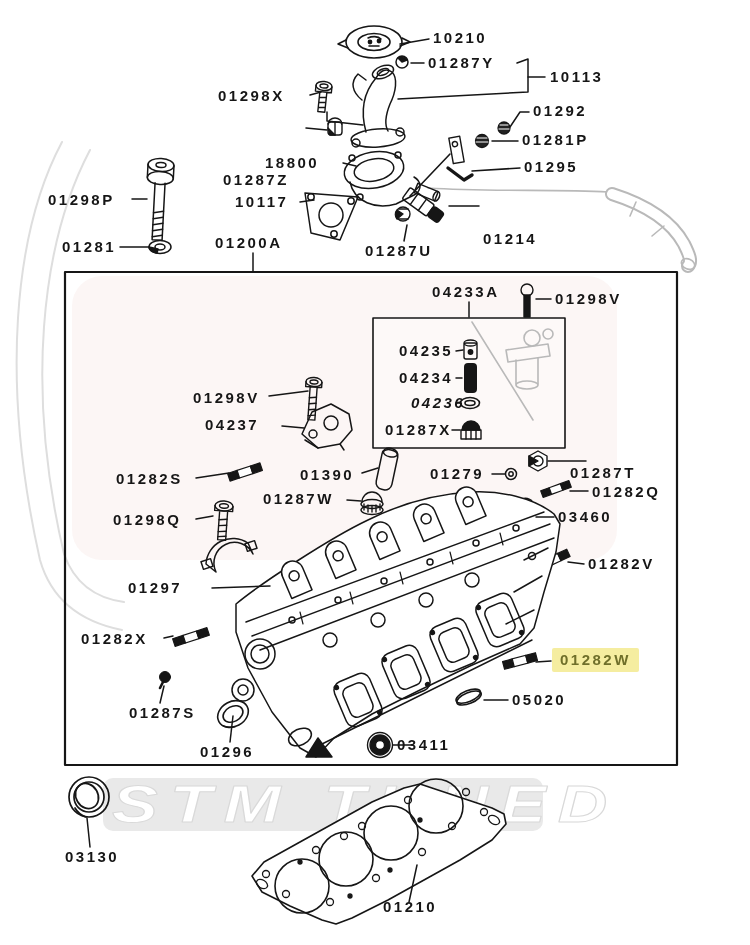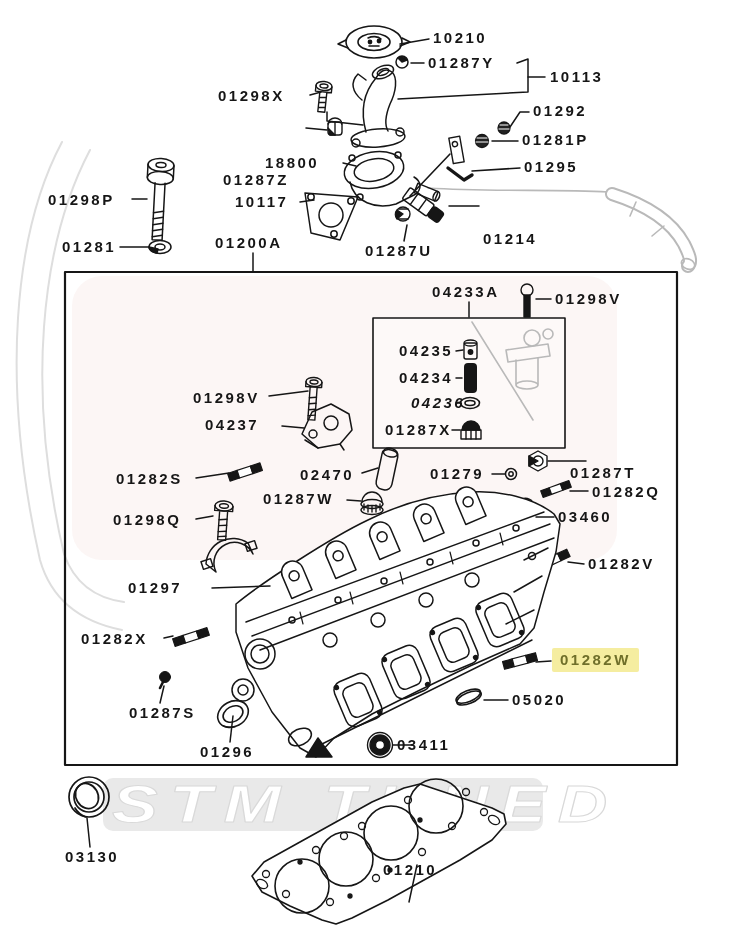--- a/index.html
+++ b/index.html
@@ -435,32 +435,32 @@
       <div class="plabel" style="left: 365px; top: 242px;">01287U</div>
       <div class="plabel" style="left: 432px; top: 283px;">04233A</div>
       <div class="plabel" style="left: 555px; top: 290px;">01298V</div>
       <div class="plabel" style="left: 399px; top: 342px;">04235</div>
       <div class="plabel" style="left: 399px; top: 369px;">04234</div>
       <div class="plabel" style="left: 411px; top: 394px; font-style: italic;">04236</div>
       <div class="plabel" style="left: 385px; top: 421px;">01287X</div>
       <div class="plabel" style="left: 193px; top: 389px;">01298V</div>
       <div class="plabel" style="left: 205px; top: 416px;">04237</div>
       <div class="plabel" style="left: 116px; top: 470px;">01282S</div>
-      <div class="plabel" style="left: 300px; top: 466px;">02470</div>
+      <div class="plabel" style="left: 300px; top: 466px;">01390</div>
       <div class="plabel" style="left: 430px; top: 465px;">01279</div>
       <div class="plabel" style="left: 570px; top: 452px; margin-top: 12px;">01287T</div>
       <div class="plabel" style="left: 592px; top: 483px;">01282Q</div>
       <div class="plabel" style="left: 558px; top: 508px;">03460</div>
       <div class="plabel" style="left: 263px; top: 490px;">01287W</div>
       <div class="plabel" style="left: 113px; top: 511px;">01298Q</div>
       <div class="plabel" style="left: 128px; top: 579px;">01297</div>
       <div class="plabel" style="left: 588px; top: 555px;">01282V</div>
       <div class="plabel" style="left: 81px; top: 630px; text-align: right;">01282X</div>
       <div class="plabel hl" style="left: 552px; top: 648px;">01282W</div>
       <div class="plabel" style="left: 129px; top: 704px;">01287S</div>
       <div class="plabel" style="left: 512px; top: 691px;">05020</div>
       <div class="plabel" style="left: 200px; top: 743px;">01296</div>
       <div class="plabel" style="left: 397px; top: 736px;">03411</div>
       <div class="plabel" style="left: 65px; top: 848px;">03130</div>
-      <div class="plabel" style="left: 383px; top: 861px;">01210</div>
+      <div class="plabel" style="left: 383px; top: 898px;">01210</div>
     </div>
 
 </div>
 
 </body></html>

